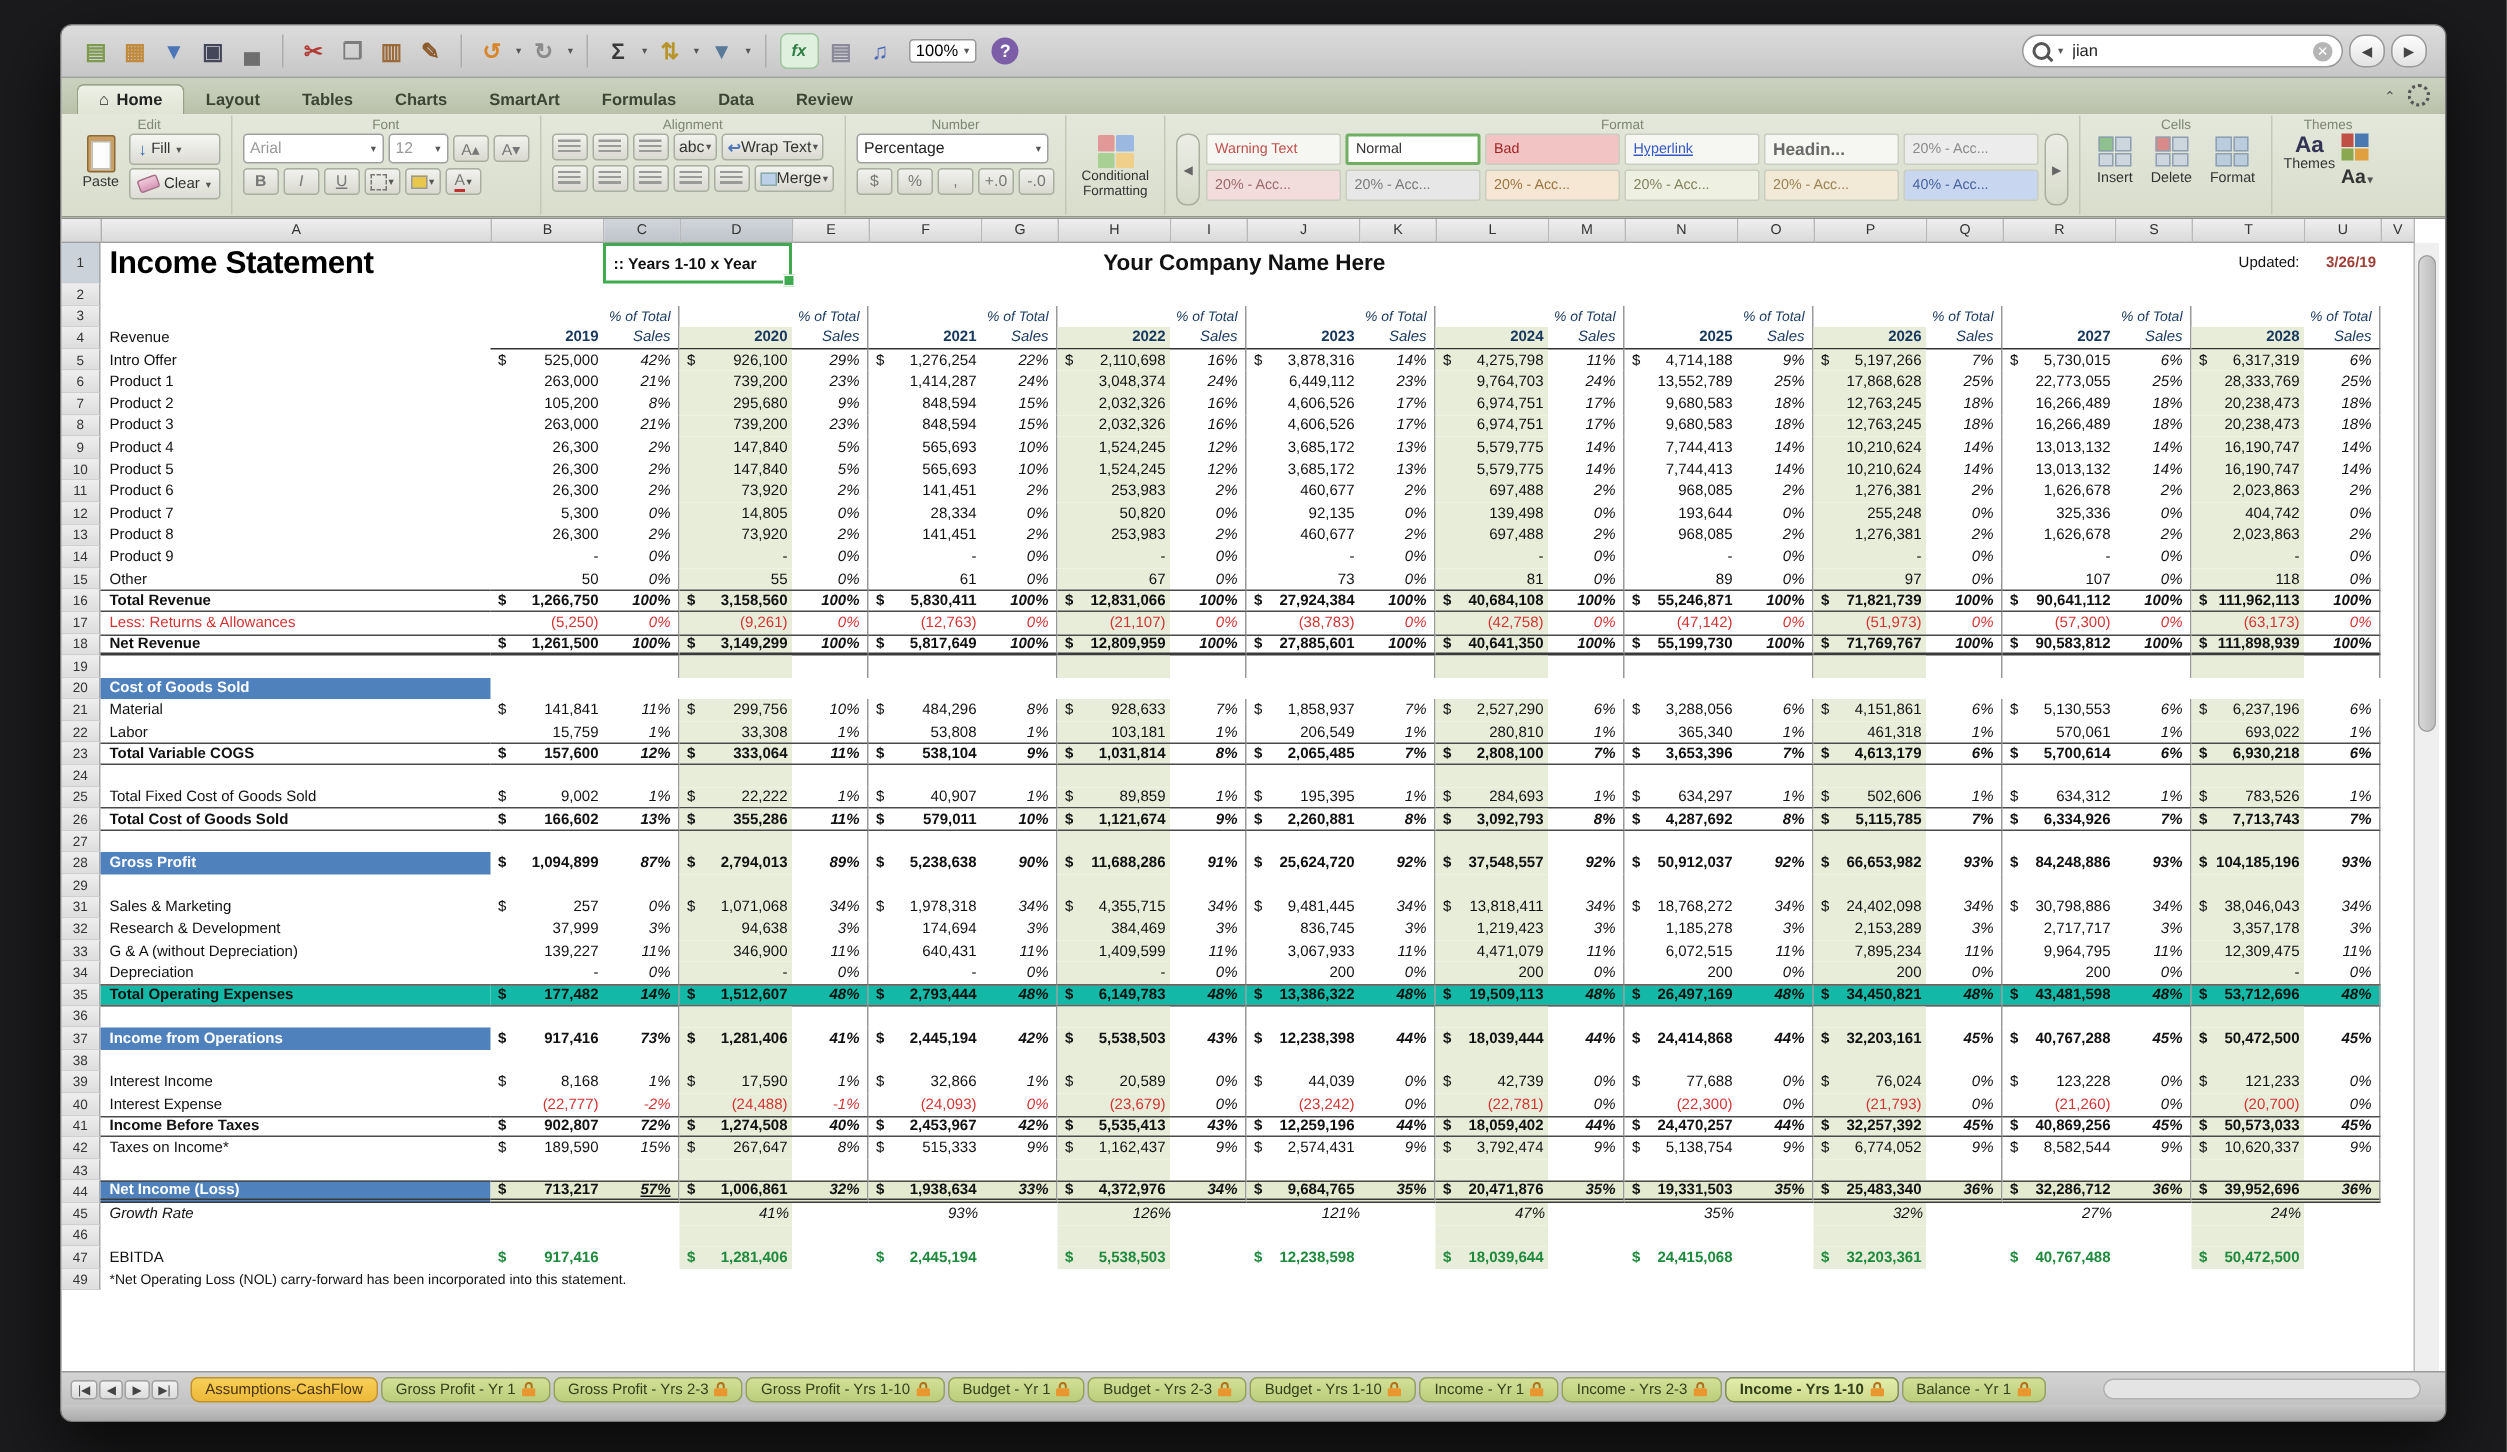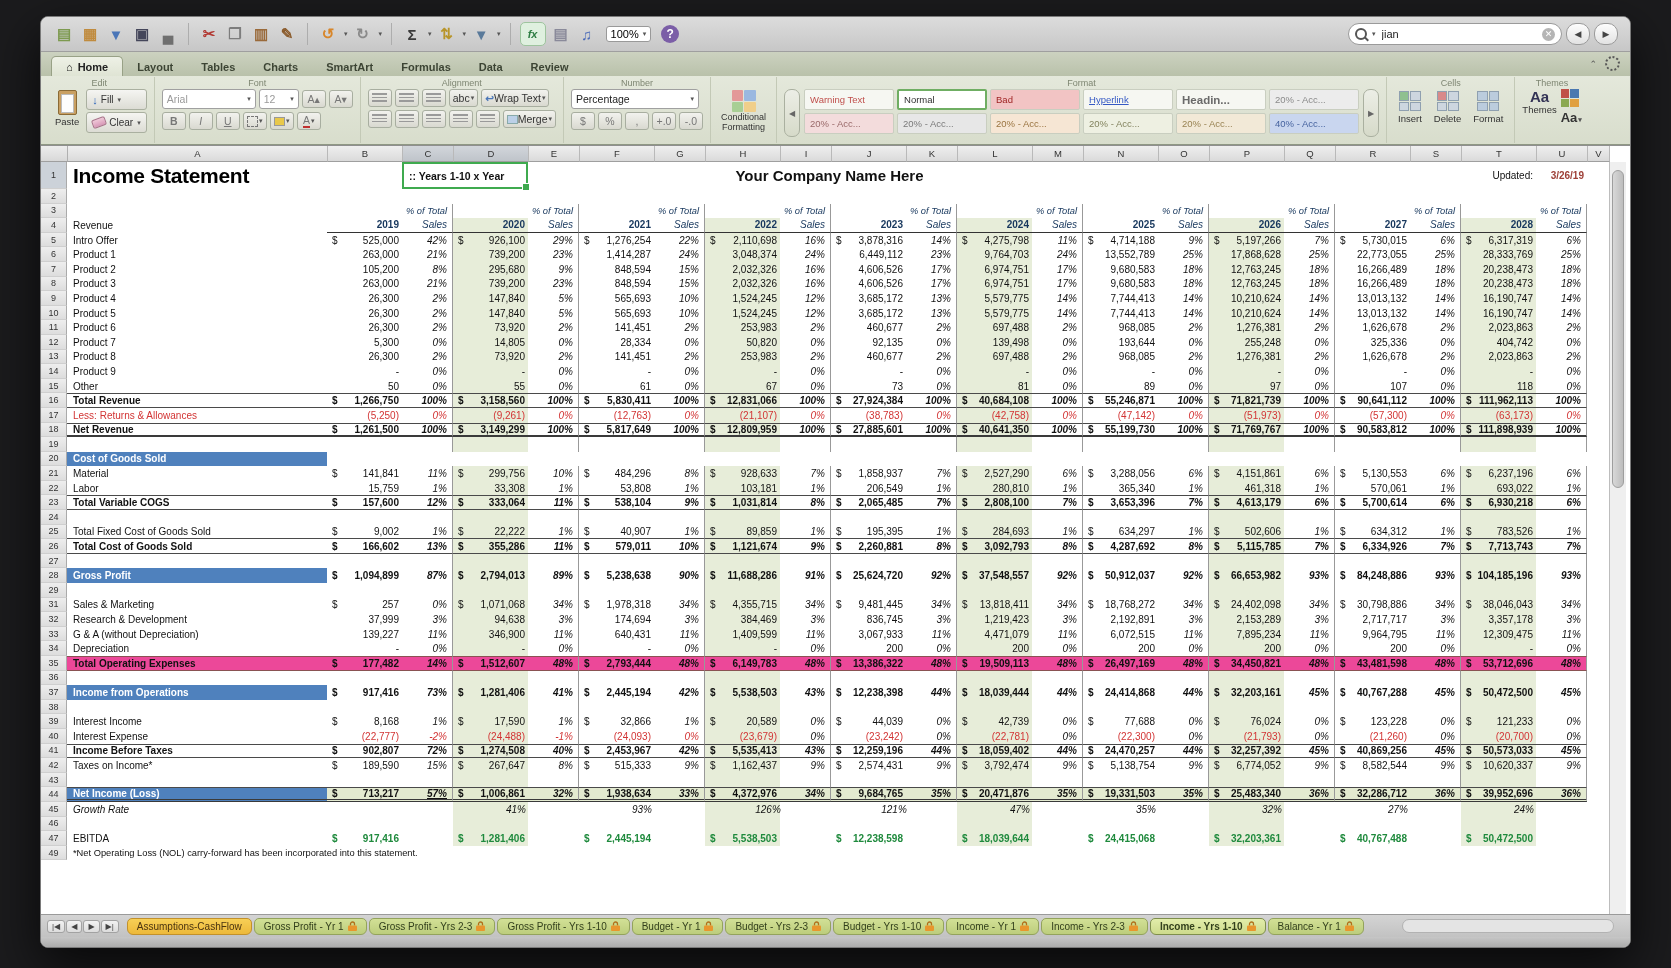--- a/index.html
+++ b/index.html
@@ -102,21 +102,21 @@
   .p{font-style:italic;padding-right:5px}
   .sep{border-right:1px solid #999}
   .stripe{background:#e7edd9}
   .pair{justify-content:center;font-style:italic;padding:0}
   .pairstripe{background:linear-gradient(to right,#e7edd9 0 75px,rgba(0,0,0,0) 75px)}
   .b{font-weight:bold}
   .red{color:#d23434}
   .green{color:#1f8a3d}
   .sec{background:#4f81bd;color:#fff;font-weight:bold}
   .fill-olive{background:#e3ead0}
-  .fill-pink{background:#ec4899}
+  .fill-pink{background:#14b8a6}
   .bt{border-top:1px solid #4a4a4a}
   .bb1{border-bottom:1px solid #4a4a4a}
   .bb2{border-bottom:2px solid #3a3a3a}
   .bb3{border-bottom:3px double #3a3a3a}
   .bb4{border-bottom:1px solid #333}
   .btp{border-top:1px solid #8a5252}
   .bbp{border-bottom:1px solid #8a5252}
   .yr{font-weight:bold;color:#17375d;font-style:normal}
   .sales{color:#17375d}
   .ph{color:#17375d;font-size:9.3px}
@@ -1409,21 +1409,21 @@
           <div class="cell stripe" style="width: 75px;">94,638</div>
           <div class="cell p sep" style="width: 51px;">3%</div>
           <div class="cell" style="width: 75px;">174,694</div>
           <div class="cell p sep" style="width: 51px;">3%</div>
           <div class="cell stripe" style="width: 75px;">384,469</div>
           <div class="cell p sep" style="width: 51px;">3%</div>
           <div class="cell" style="width: 75px;">836,745</div>
           <div class="cell p sep" style="width: 51px;">3%</div>
           <div class="cell stripe" style="width: 75px;">1,219,423</div>
           <div class="cell p sep" style="width: 51px;">3%</div>
-          <div class="cell" style="width: 75px;">2,192,891</div>
+          <div class="cell" style="width: 75px;">1,185,278</div>
           <div class="cell p sep" style="width: 51px;">3%</div>
           <div class="cell stripe" style="width: 75px;">2,153,289</div>
           <div class="cell p sep" style="width: 51px;">3%</div>
           <div class="cell" style="width: 75px;">2,717,717</div>
           <div class="cell p sep" style="width: 51px;">3%</div>
           <div class="cell stripe" style="width: 75px;">3,357,178</div>
           <div class="cell p sep" style="width: 51px;">3%</div>
         </div>
         <div class="row">
           <div class="rowh">33</div>

